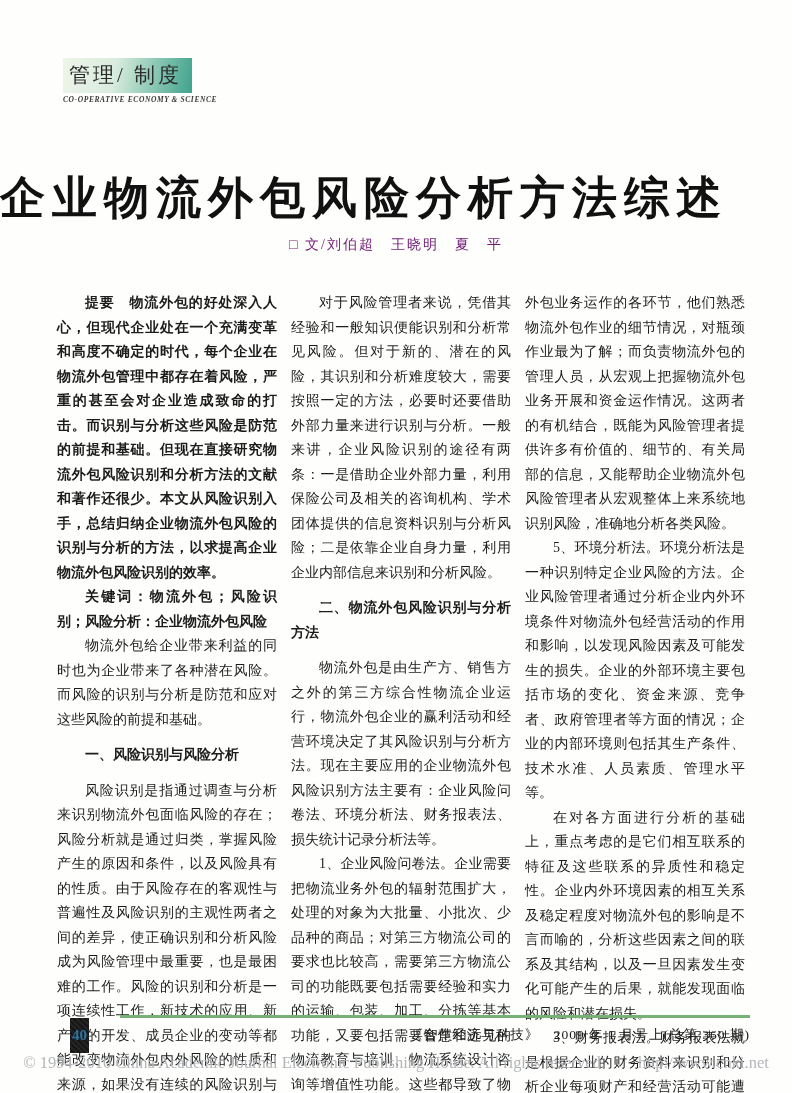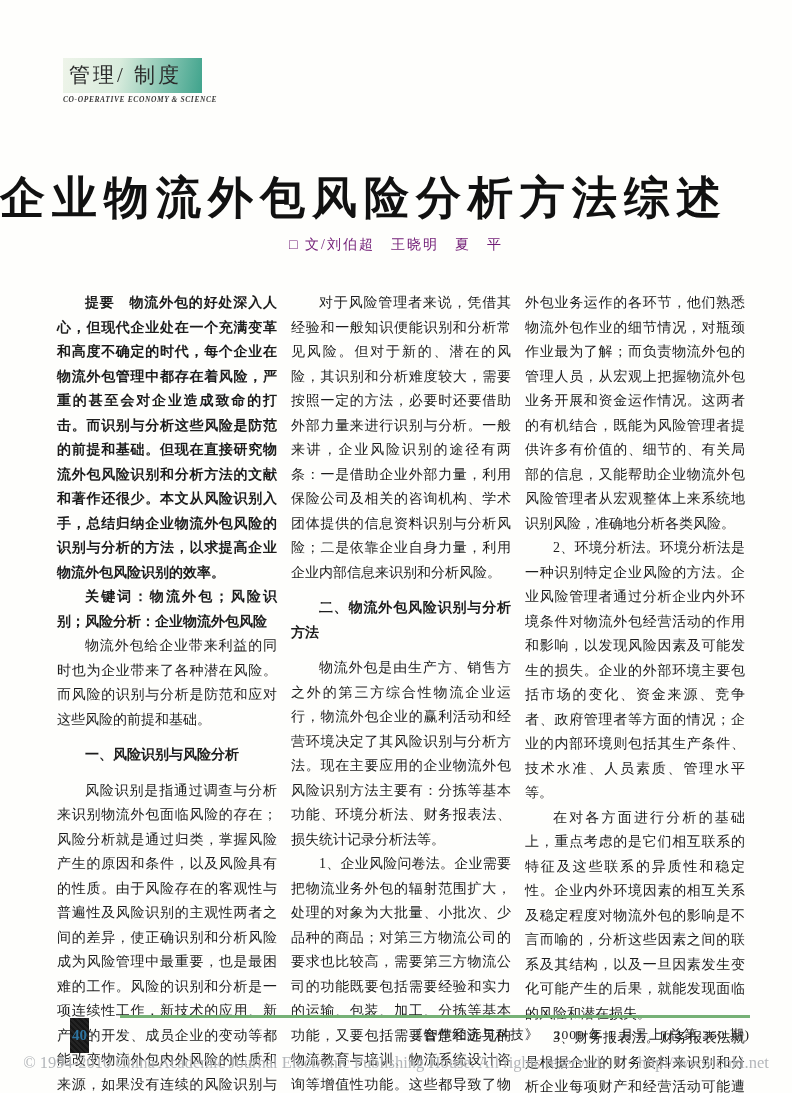--- a/index.html
+++ b/index.html
@@ -19,21 +19,21 @@
     color:var(--ink);
     position:relative;
     overflow:hidden;
   }
   .page{position:absolute;inset:0;}
 
   
   .category{position:absolute;left:63px;top:58px;}
   .category-band{
     display:inline-block;
-    padding:3px 20px 4px 6px;
+    padding:3px 10px 4px 6px;
     background:linear-gradient(100deg,var(--accent-teal-light) 0%,#d9ecdd 40%,var(--accent-teal) 100%);
     font-size:21px;
     letter-spacing:3px;
     color:#2b2b2b;
   }
   .category-sub{
     margin-top:2px;
     font-style:italic;
     font-weight:bold;
     font-size:7.5px;
@@ -125,26 +125,26 @@
       <div class="col">
         <p class="blk abstract">提要　物流外包的好处深入人心，但现代企业处在一个充满变革和高度不确定的时代，每个企业在物流外包管理中都存在着风险，严重的甚至会对企业造成致命的打击。而识别与分析这些风险是防范的前提和基础。但现在直接研究物流外包风险识别和分析方法的文献和著作还很少。本文从风险识别入手，总结归纳企业物流外包风险的识别与分析的方法，以求提高企业物流外包风险识别的效率。</p>
         <p class="blk meta">关键词：物流外包；风险识别；风险分析：企业物流外包风险</p>
         <p class="blk body">物流外包给企业带来利益的同时也为企业带来了各种潜在风险。而风险的识别与分析是防范和应对这些风险的前提和基础。</p>
         <p class="blk heading">一、风险识别与风险分析</p>
         <p class="blk body">风险识别是指通过调查与分析来识别物流外包面临风险的存在；风险分析就是通过归类，掌握风险产生的原因和条件，以及风险具有的性质。由于风险存在的客观性与普遍性及风险识别的主观性两者之间的差异，使正确识别和分析风险成为风险管理中最重要，也是最困难的工作。风险的识别和分析是一项连续性工作，新技术的应用、新产品的开发、成员企业的变动等都能改变物流外包内外风险的性质和来源，如果没有连续的风险识别与分析，就难以发现物流外包面临的潜在风险。</p>
       </div>
       <div class="col">
         <p class="blk body">对于风险管理者来说，凭借其经验和一般知识便能识别和分析常见风险。但对于新的、潜在的风险，其识别和分析难度较大，需要按照一定的方法，必要时还要借助外部力量来进行识别与分析。一般来讲，企业风险识别的途径有两条：一是借助企业外部力量，利用保险公司及相关的咨询机构、学术团体提供的信息资料识别与分析风险；二是依靠企业自身力量，利用企业内部信息来识别和分析风险。</p>
         <p class="blk heading">二、物流外包风险识别与分析方法</p>
-        <p class="blk body">物流外包是由生产方、销售方之外的第三方综合性物流企业运行，物流外包企业的赢利活动和经营环境决定了其风险识别与分析方法。现在主要应用的企业物流外包风险识别方法主要有：分拣等基本功能、环境分析法、财务报表法、损失统计记录分析法等。</p>
+        <p class="blk body">物流外包是由生产方、销售方之外的第三方综合性物流企业运行，物流外包企业的赢利活动和经营环境决定了其风险识别与分析方法。现在主要应用的企业物流外包风险识别方法主要有：企业风险问卷法、环境分析法、财务报表法、损失统计记录分析法等。</p>
         <p class="blk body">1、企业风险问卷法。企业需要把物流业务外包的辐射范围扩大，处理的对象为大批量、小批次、少品种的商品；对第三方物流公司的要求也比较高，需要第三方物流公司的功能既要包括需要经验和实力的运输、包装、加工、分拣等基本功能，又要包括需要智慧和远见的物流教育与培训、物流系统设计咨询等增值性功能。这些都导致了物流外包风险的广泛存在，还可能错综复杂；但是，专职的风险管理者由于其业务知识、精力所限，难以及时、准确地识别物流外包的所有风险。这时，企业风险问卷法就显示出优越性。</p>
       </div>
       <div class="col">
         <p class="blk cont">外包业务运作的各环节，他们熟悉物流外包作业的细节情况，对瓶颈作业最为了解；而负责物流外包的管理人员，从宏观上把握物流外包业务开展和资金运作情况。这两者的有机结合，既能为风险管理者提供许多有价值的、细节的、有关局部的信息，又能帮助企业物流外包风险管理者从宏观整体上来系统地识别风险，准确地分析各类风险。</p>
-        <p class="blk body">2、环境分析法。环境分析法是一种识别特定企业风险的方法。企业风险管理者通过分析企业内外环境条件对物流外包经营活动的作用和影响，以发现风险因素及可能发生的损失。企业的外部环境主要包括市场的变化、资金来源、竞争者、政府管理者等方面的情况；企业的内部环境则包括其生产条件、技术水准、人员素质、管理水平等。</p>
+        <p class="blk body">5、环境分析法。环境分析法是一种识别特定企业风险的方法。企业风险管理者通过分析企业内外环境条件对物流外包经营活动的作用和影响，以发现风险因素及可能发生的损失。企业的外部环境主要包括市场的变化、资金来源、竞争者、政府管理者等方面的情况；企业的内部环境则包括其生产条件、技术水准、人员素质、管理水平等。</p>
         <p class="blk body">在对各方面进行分析的基础上，重点考虑的是它们相互联系的特征及这些联系的异质性和稳定性。企业内外环境因素的相互关系及稳定程度对物流外包的影响是不言而喻的，分析这些因素之间的联系及其结构，以及一旦因素发生变化可能产生的后果，就能发现面临的风险和潜在损失。</p>
         <p class="blk body">3、财务报表法。财务报表法就是根据企业的财务资料来识别和分析企业每项财产和经营活动可能遭遇到的风险。财务报表法是企业使用最普遍，也是最为有效的风险识别与分析方法，因为企业的各种业务流程、经营的好坏最终体现在企业资金流上，风险发生的损失以及企业实行风险管理的各种费用都会作为负面结果在财务报表上表现出来。因此，企业的资产负债表、损益表、财务状况变动表和各种详细附录就可以成为识别和分析各种风</p>
       </div>
     </div>
 
   <div class="rule-green"></div>
 
   <div class="pagenum">40</div>
 
   <div class="journal-line">《合作经济与科技》　2009 年 1 月号上(总第 360 期)</div>

